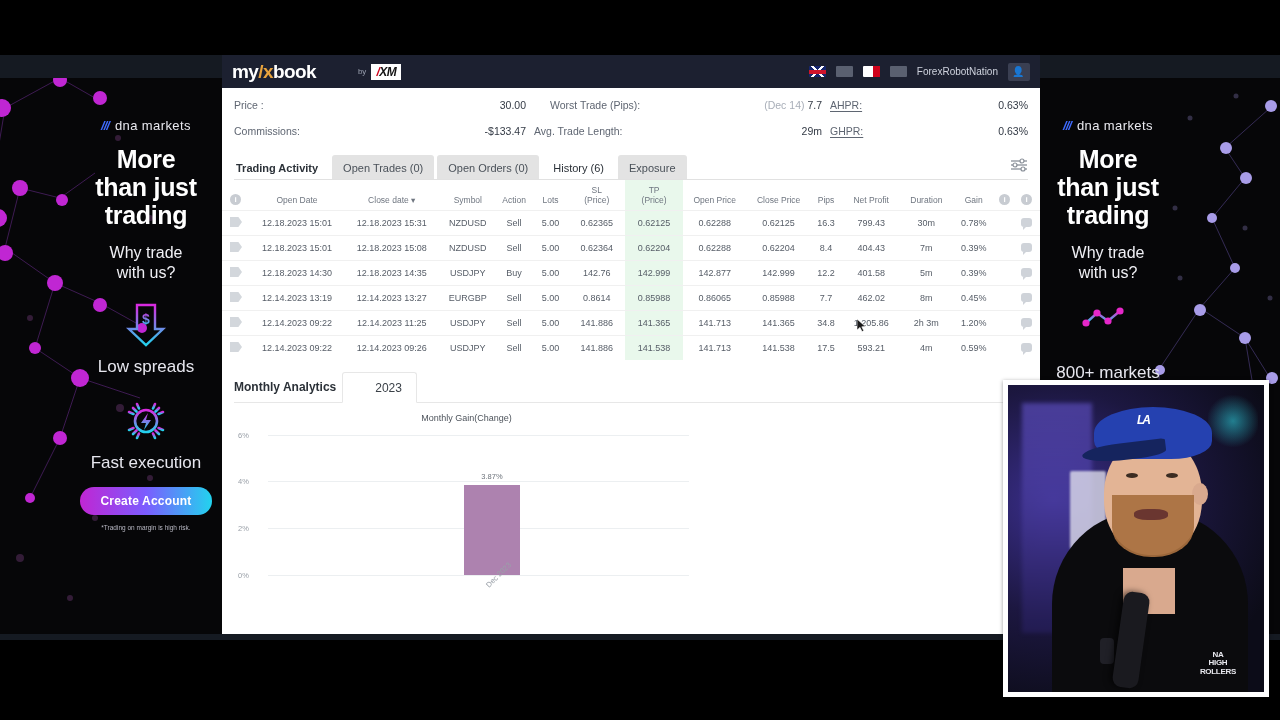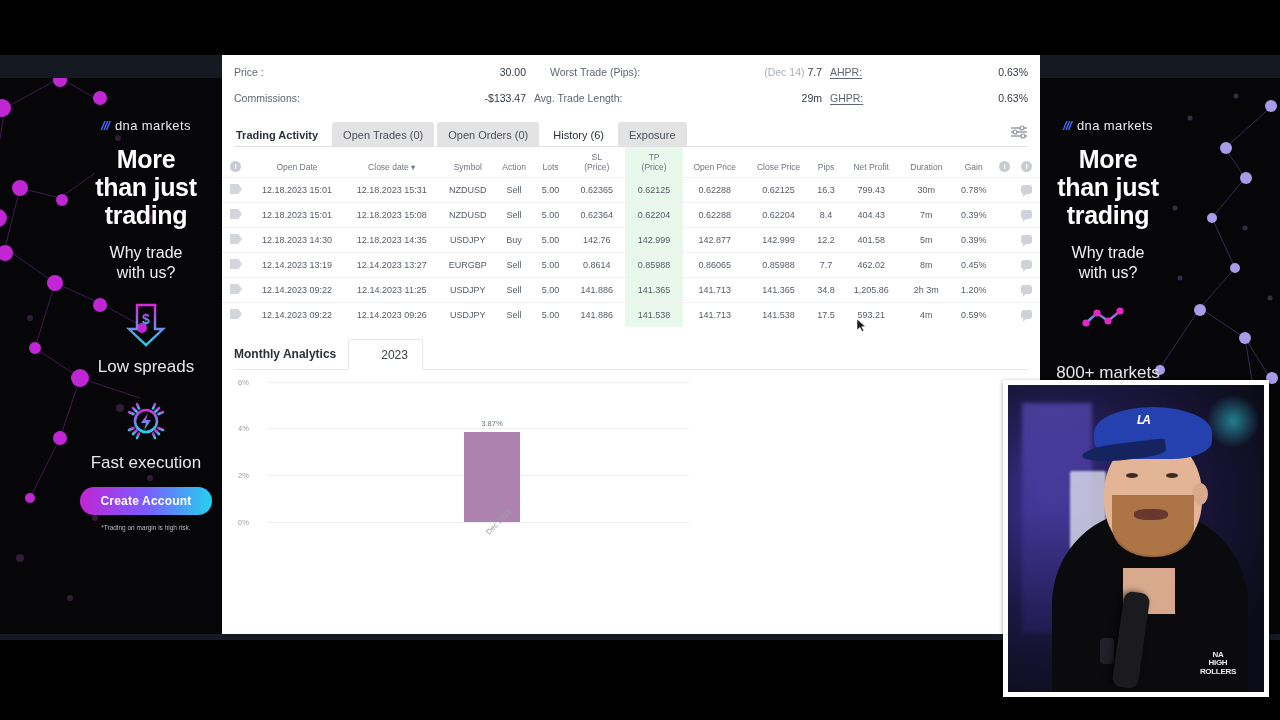--- a/index.html
+++ b/index.html
@@ -92,21 +92,21 @@
   .col-tp { background:#e9f8ec; }
   .pos { color:#27b463; }
   .sym { text-underline-offset:2px; }
   .taginfo { display:inline-block; width:11px; height:11px; border-radius:50%; background:#c8ccd2; color:#fff; font-size:8px; line-height:11px; text-align:center; font-weight:700; }
   .bubble { display:inline-block; width:11px; height:9px; border-radius:3px; background:#cfd3d9; position:relative; }
   .bubble::after{content:"";position:absolute;left:2px;bottom:-3px;border-width:3px 3px 0 0;border-style:solid;border-color:#cfd3d9 transparent transparent transparent;}
   .tag { display:inline-block; width:12px; height:10px; background:#d3d7dc; clip-path:polygon(0 0,70% 0,100% 50%,70% 100%,0 100%); }
 
   
   .ma-wrap { margin-top:12px; padding:0 12px; }
-  .ma-tabs { display:flex; align-items:flex-end; gap:6px; border-bottom:1px solid #e7e7e7; }
+  .ma-tabs { display:flex; align-items:flex-end; border-bottom:1px solid #e7e7e7; }
   .ma-title { font-size:12px; font-weight:700; color:#2b3138; padding:8px 6px 8px 0; }
   .ma-year { font-size:12px; color:#3b4148; background:#fff; padding:8px 14px 7px 32px; border:1px solid #e7e7e7; border-bottom:1px solid #fff; border-radius:3px 3px 0 0; margin-bottom:-1px; }
   .ma-body { display:flex; background:#fff; height:230px; }
   .chart-pane { width:465px; position:relative; }
   .chart-title { text-align:center; font-size:9px; color:#4e545c; padding-top:10px; font-weight:400; }
   .plot { position:relative; margin:12px 10px 0 34px; height:150px; border:0; }
   .gridline { position:absolute; left:0; right:0; height:1px; background:#eceff1; }
   .ylab { position:absolute; left:-30px; font-size:7.5px; color:#9aa0a8; transform:translateY(-50%); }
   .bar { position:absolute; background:#ad82af; }
   .barval { position:absolute; font-size:7.5px; color:#6d737b; transform:translateX(-50%); }
@@ -331,20 +331,33 @@
               <circle cx="40" cy="4" r="3.6"></circle>
           </g>
         </svg>
       </div>
       <div class="ad-feat-label">800+ markets</div>
     </div>
   </div>
 
   <div class="sheet">
 
+    <div class="site-header">
+      <div class="logo"><span>my</span><span class="slash">/</span><span class="x">x</span><span>book</span></div>
+      <span class="by">by</span>
+      <span class="xmlogo"><span class="r">/</span><span>XM</span></span>
+      <div class="hdr-right">
+        <span class="flag uk"></span>
+        <span class="flag grey"></span>
+        <span class="flag cn"></span>
+        <span class="flag grey"></span>
+        <span class="hdr-user">ForexRobotNation</span>
+        <span class="hdr-av">👤</span>
+      </div>
+    </div>
 
     <div class="stats">
       <div class="stat-row">
         <div class="stat-cell c1">
           <span class="k">Price :</span>
           <span class="v">30.00</span>
         </div>
         <div class="stat-cell c2" style="padding-left:24px;">
           <span class="k">Worst Trade (Pips):</span>
           <span class="v"><span class="muted">(Dec 14)</span> <span>7.7</span></span>
@@ -550,20 +563,21 @@
       </tbody>
     </table>
 
     <div class="ma-wrap">
       <div class="ma-tabs">
         <div class="ma-title">Monthly Analytics</div>
         <div class="ma-year">2023</div>
       </div>
       <div class="ma-body">
         <div class="chart-pane">
+          <div class="chart-title">Monthly Gain(Change)</div>
           <div class="plot">
             <div class="gridline" style="top:0px;"></div>
             <div class="gridline" style="top:46px;"></div>
             <div class="gridline" style="top:93px;"></div>
             <div class="gridline" style="top:140px;"></div>
 
             <div class="ylab" style="top:0px;">6%</div>
             <div class="ylab" style="top:46px;">4%</div>
             <div class="ylab" style="top:93px;">2%</div>
             <div class="ylab" style="top:140px;">0%</div>

